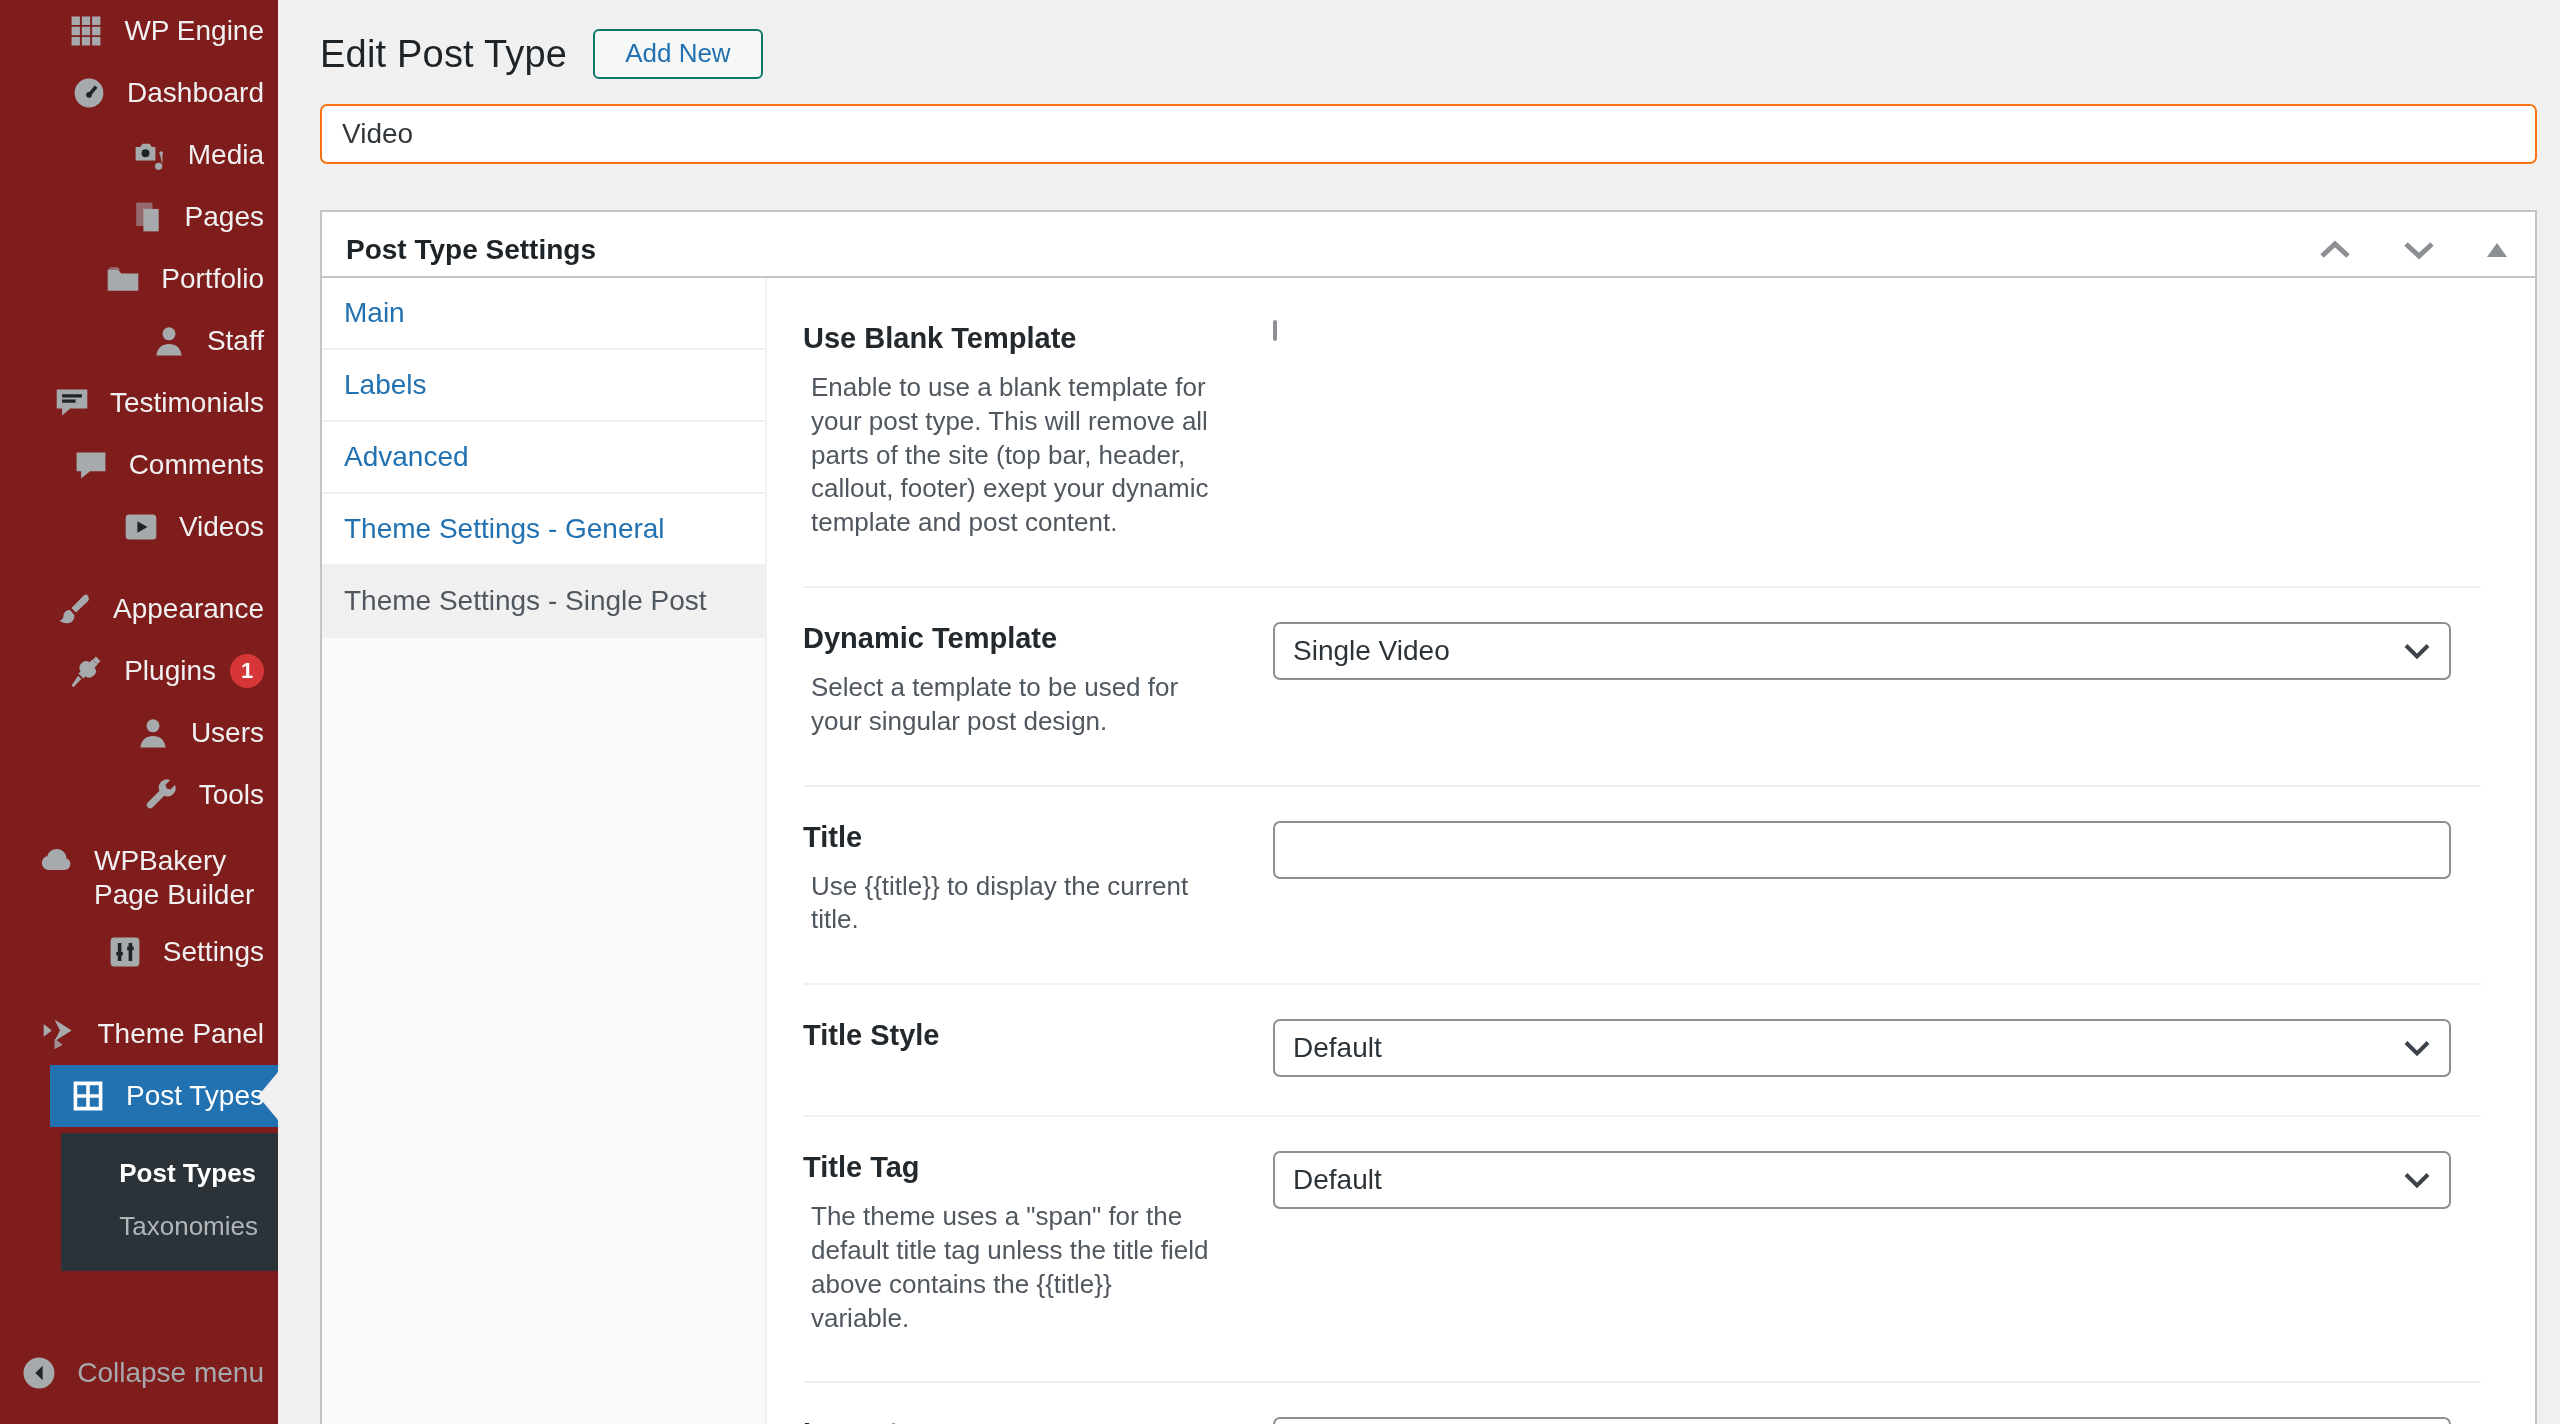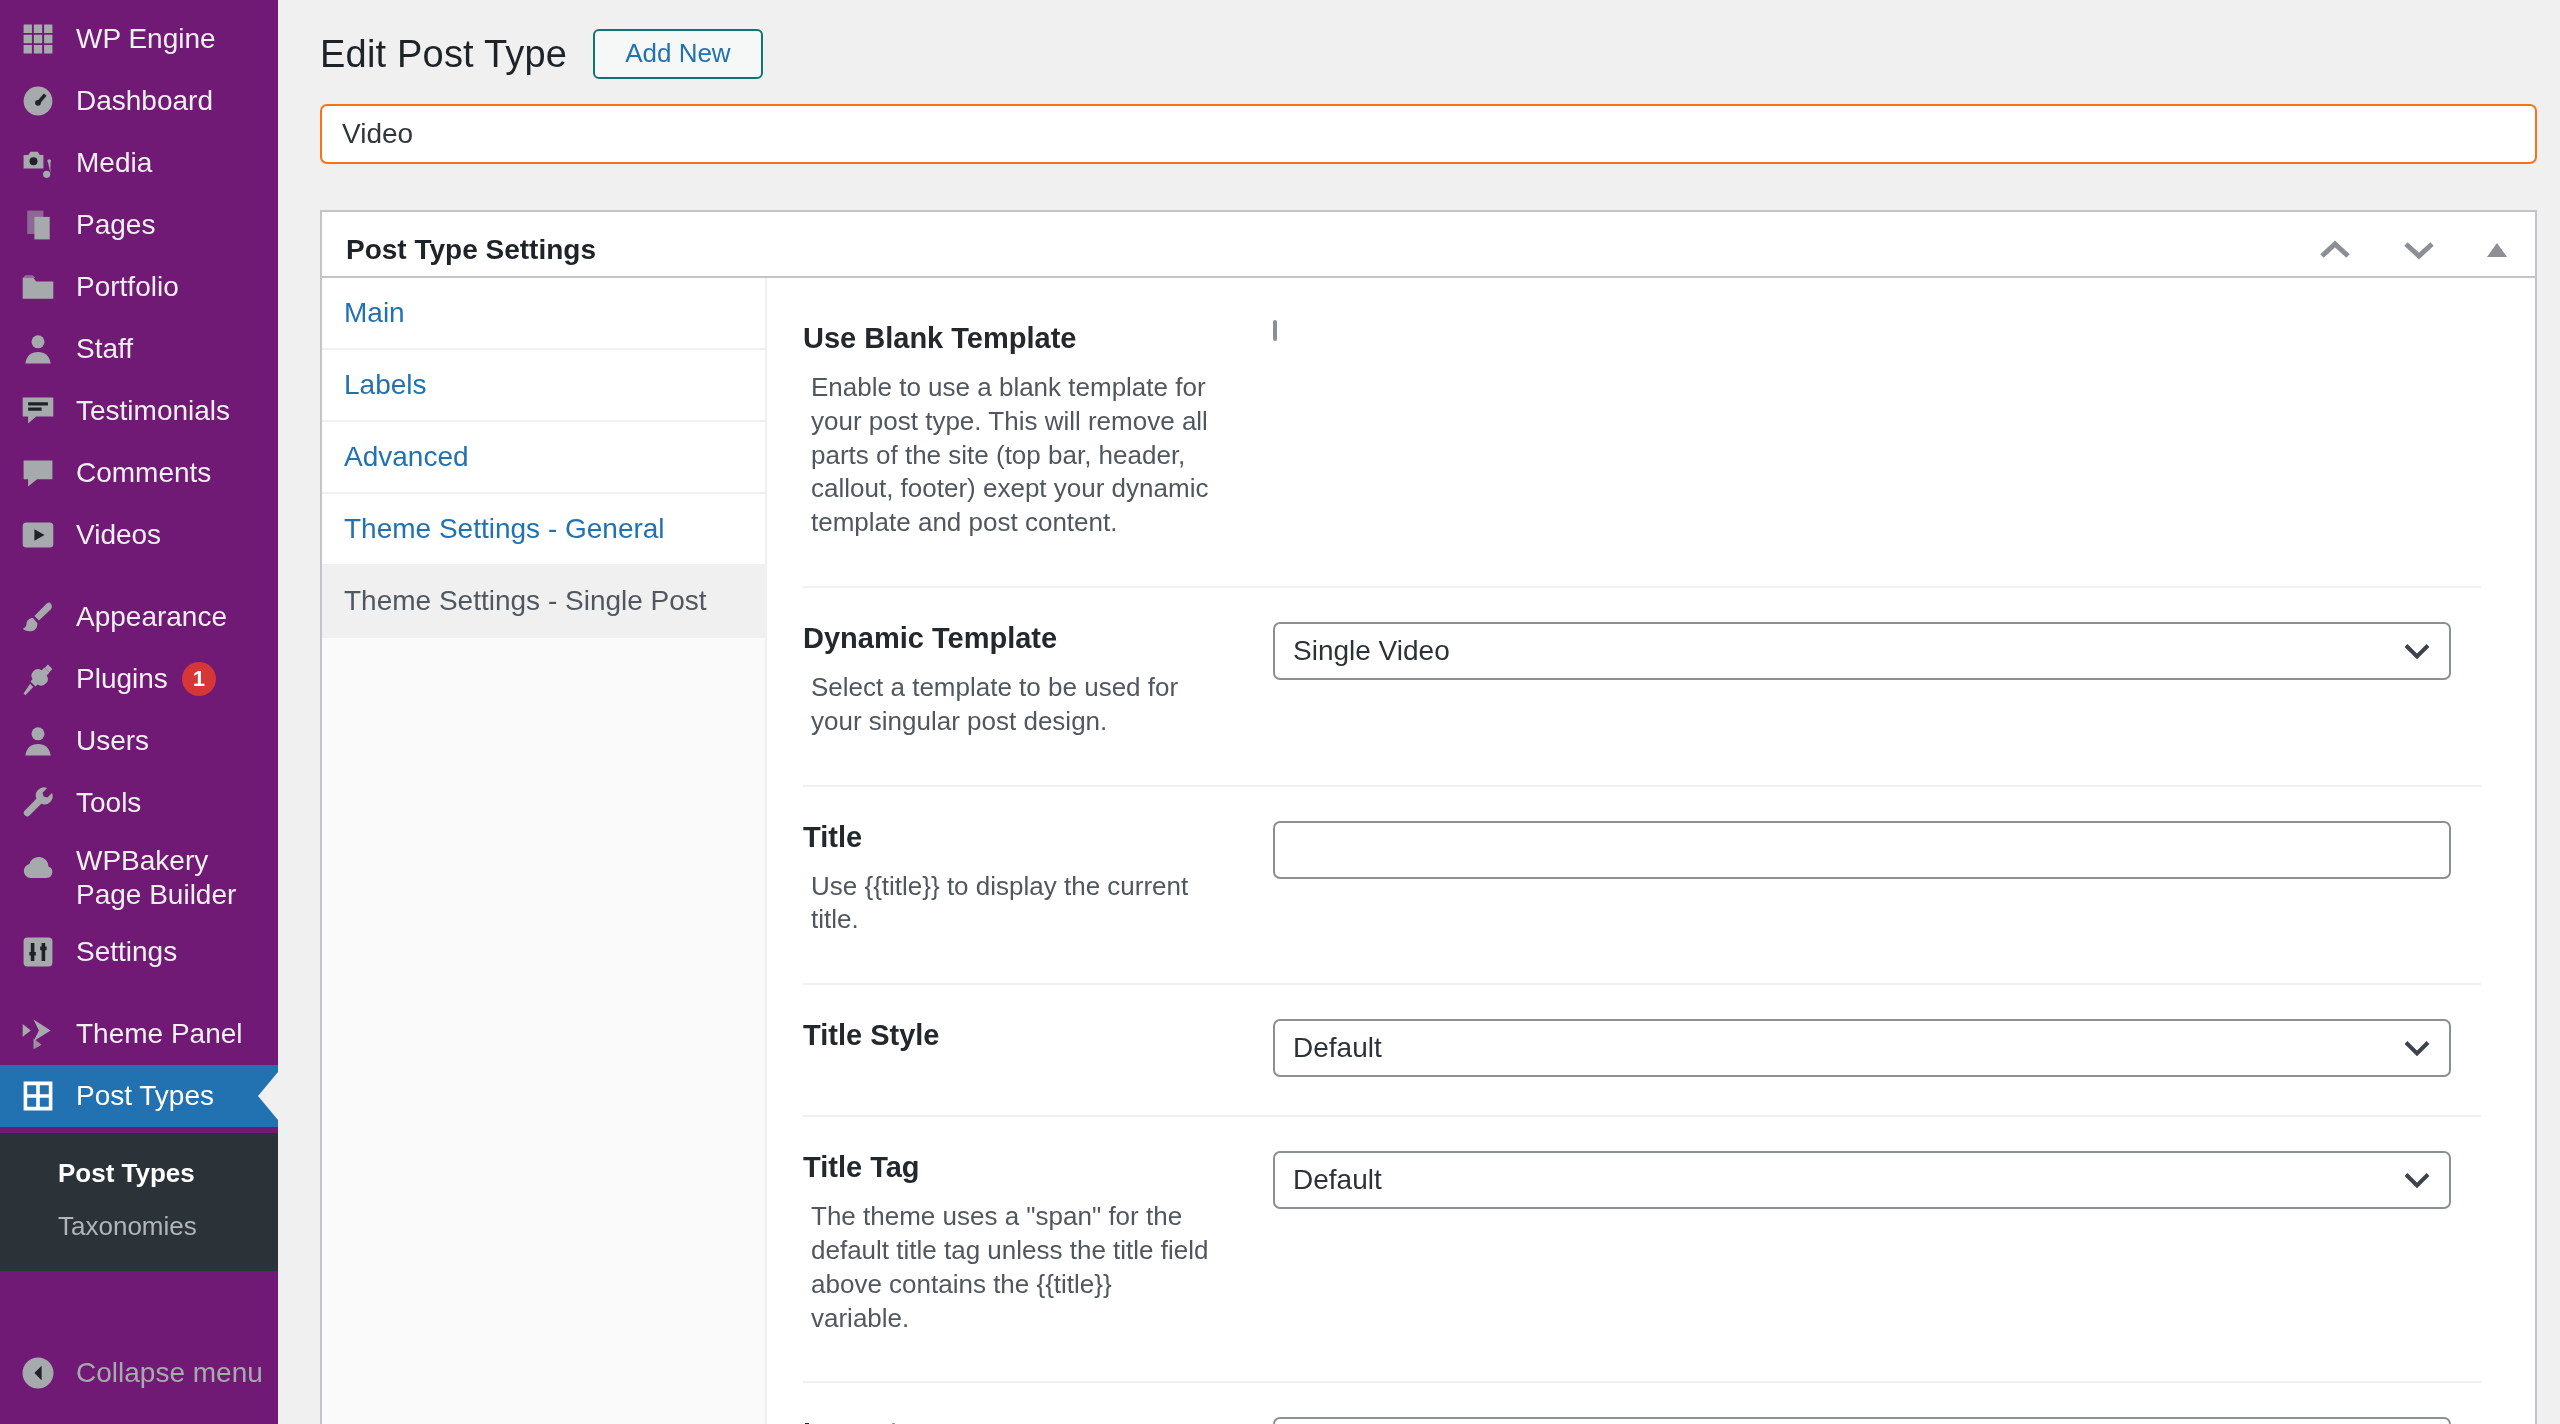--- a/index.html
+++ b/index.html
@@ -6,34 +6,34 @@
   html,body { margin:0; padding:0; }
   body {
     width:2560px; height:1424px; overflow:hidden;
     font-family:"Liberation Sans","DejaVu Sans",sans-serif;
     background:#f0f0f1; color:#1d2327;
   }
   #app { display:flex; width:2560px; height:1424px; }
 
   
   .sidebar {
-    width:278px; flex:0 0 278px; background:#701a75; color:#f0f0f1;
-    display:flex; flex-direction:column; padding-top:8px; position:relative;
+    width:278px; flex:0 0 278px; background:#7f1d1d; color:#f0f0f1;
+    display:flex; flex-direction:column; position:relative;align-items:flex-end;
   }
   .menu-item {
     display:flex; align-items:center; height:62px; padding:0 14px 0 18px;
     font-size:28px; color:#f0f0f1; cursor:pointer; position:relative; flex-shrink:0;
   }
   .menu-item .icon { width:40px; height:40px; flex:0 0 40px; display:flex; align-items:center; justify-content:center; color:#a7aaad; }
   .menu-item .icon svg { width:36px; height:36px; fill:currentColor; }
   .menu-item .label { margin-left:18px; line-height:1.2; }
   .group-start { margin-top:20px; }
   .menu-item.multiline { height:auto; min-height:62px; padding-top:10px; padding-bottom:10px; align-items:flex-start; }
   .menu-item.multiline .icon { margin-top:4px; }
-  .menu-item.multiline .label { width:170px; }
+  .menu-item.multiline .label { width:170px;margin-top:8px; }
   .menu-item.active { background:#2271b1; color:#fff; }
   .menu-item.active .icon { color:#fff; }
   .menu-item.active::after {
     content:""; position:absolute; right:0; top:50%; transform:translateY(-50%);
     width:0; height:0; border:24px solid transparent; border-right:20px solid #f0f0f1; border-left:none;
   }
   .badge {
     margin-left:14px; min-width:34px; height:34px; padding:0 6px; border-radius:17px;
     background:#d63638; color:#fff; font-size:22px; font-weight:700;
     display:flex; align-items:center; justify-content:center;

